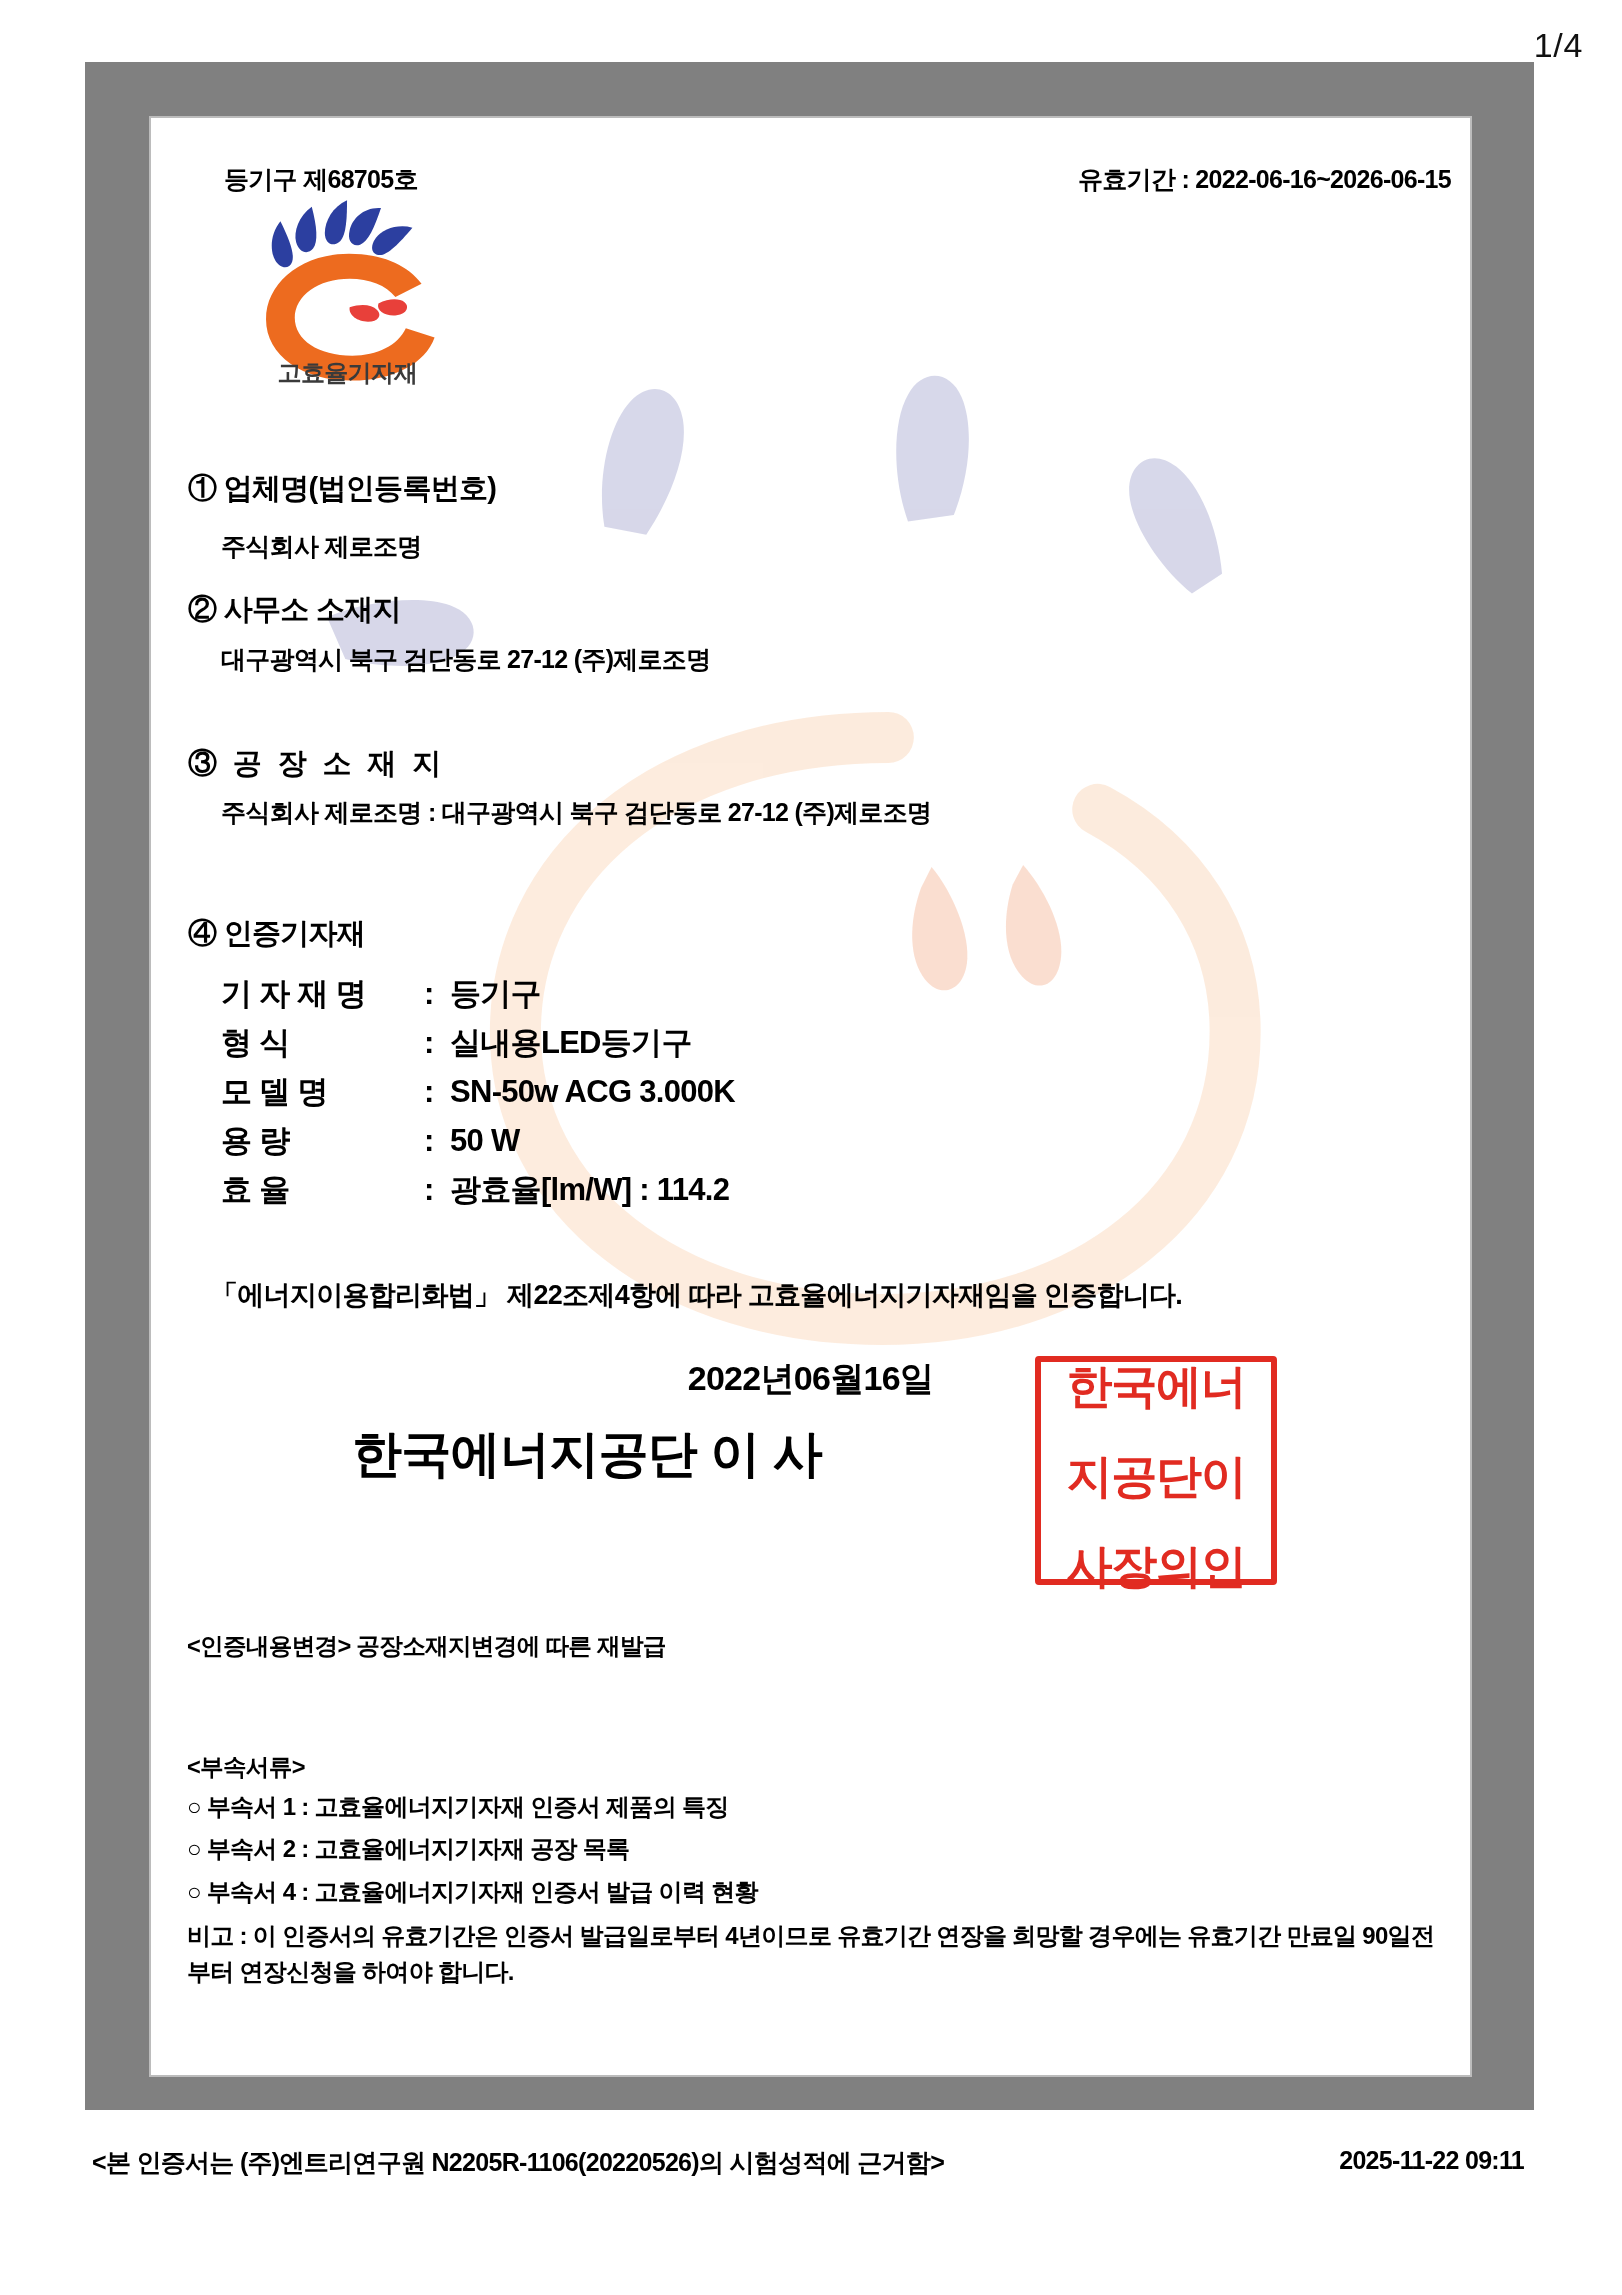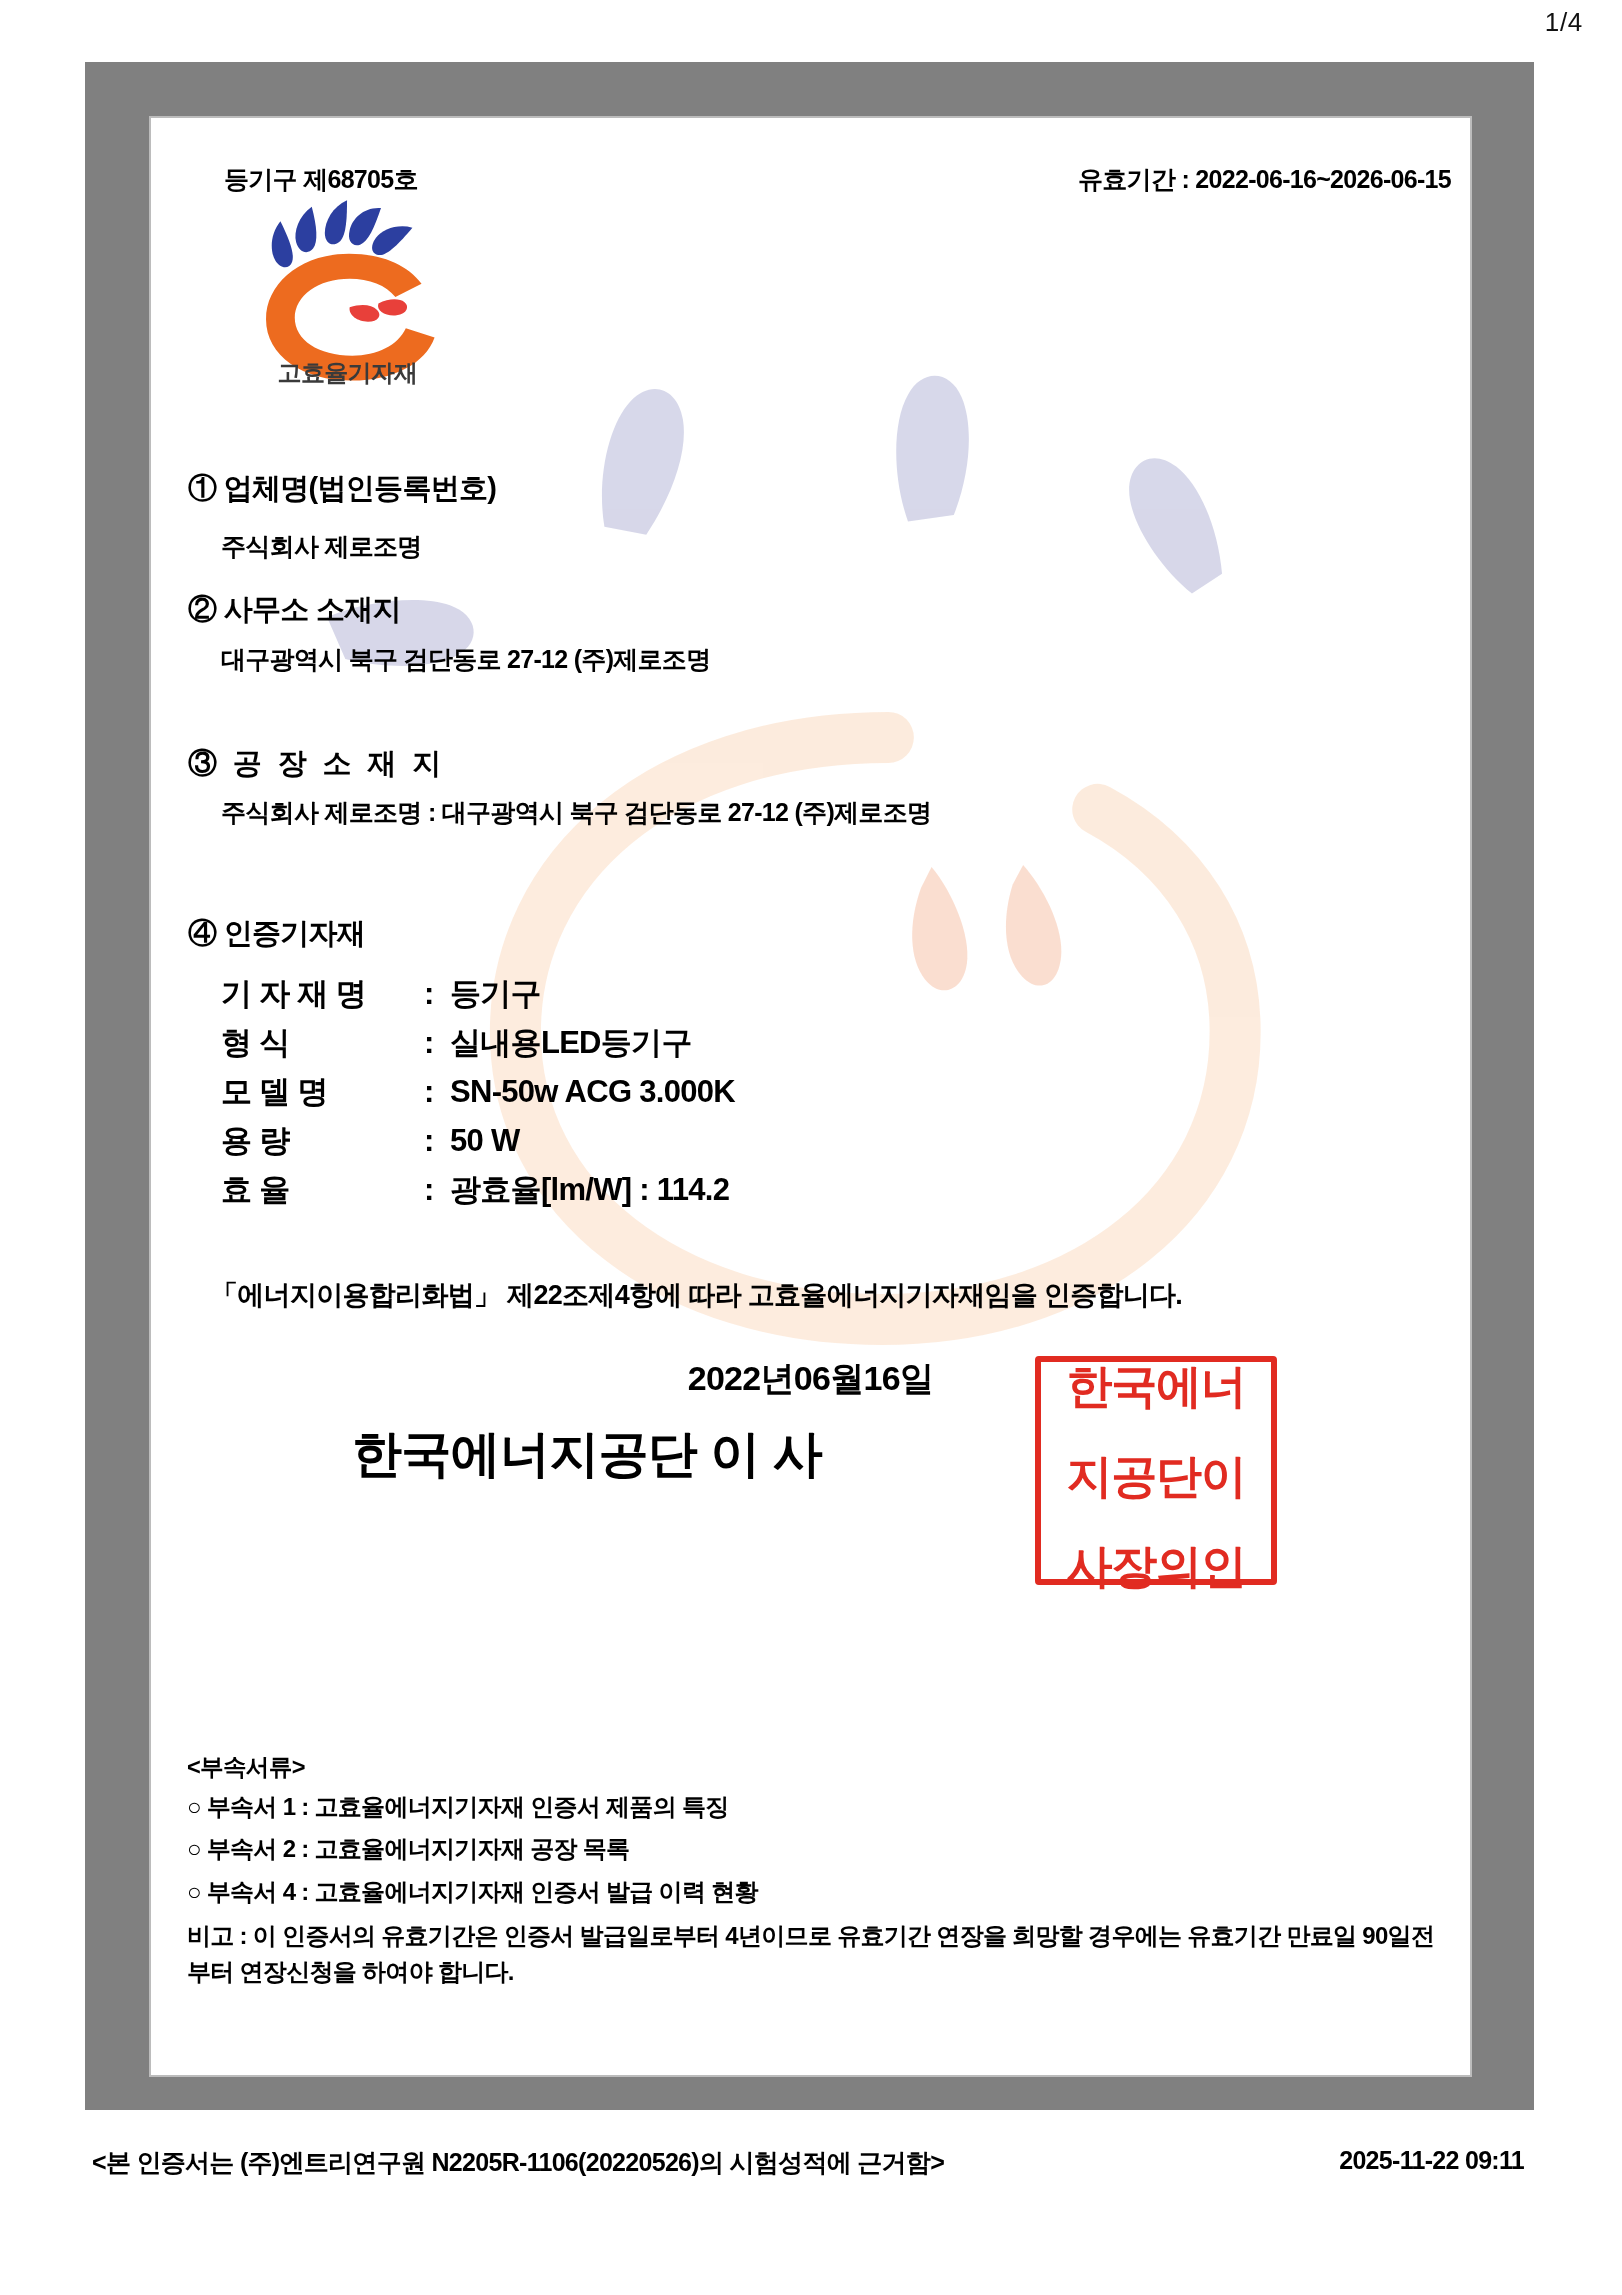--- a/index.html
+++ b/index.html
@@ -12,23 +12,23 @@
     height: 2295px;
     font-family: "Liberation Sans", sans-serif;
     color: #000;
     position: relative;
     overflow: hidden;
   }
 
   
   .page-num {
     position: absolute;
-    top: 7px;
+    top: 26px;
     right: 39px;
-    font-size: 26px;
+    font-size: 34px;
     letter-spacing: 0.7px;
     color: #111;
     margin-left: 23px;
   }
 
   
   .gray-frame {
     position: absolute;
     left: 85px;
     top: 62px;
@@ -370,20 +370,21 @@
 
     <div class="seal">
       <div class="seal-box"></div>
       <div class="seal-text">
         <div>한국에너</div>
         <div>지공단이</div>
         <div>사장의인</div>
       </div>
     </div>
 
+    <div class="change-note">&lt;인증내용변경&gt; 공장소재지변경에 따른 재발급</div>
 
     <div class="attach-title">&lt;부속서류&gt;</div>
     <div class="attach-item a1">○ 부속서 1 : 고효율에너지기자재 인증서 제품의 특징</div>
     <div class="attach-item a2">○ 부속서 2 : 고효율에너지기자재 공장 목록</div>
     <div class="attach-item a3">○ 부속서 4 : 고효율에너지기자재 인증서 발급 이력 현황</div>
 
     <div class="remark">비고 : 이 인증서의 유효기간은 인증서 발급일로부터 4년이므로 유효기간 연장을 희망할 경우에는 유효기간 만료일 90일전부터 연장신청을 하여야 합니다.</div>
 
   </div>
 </div>

